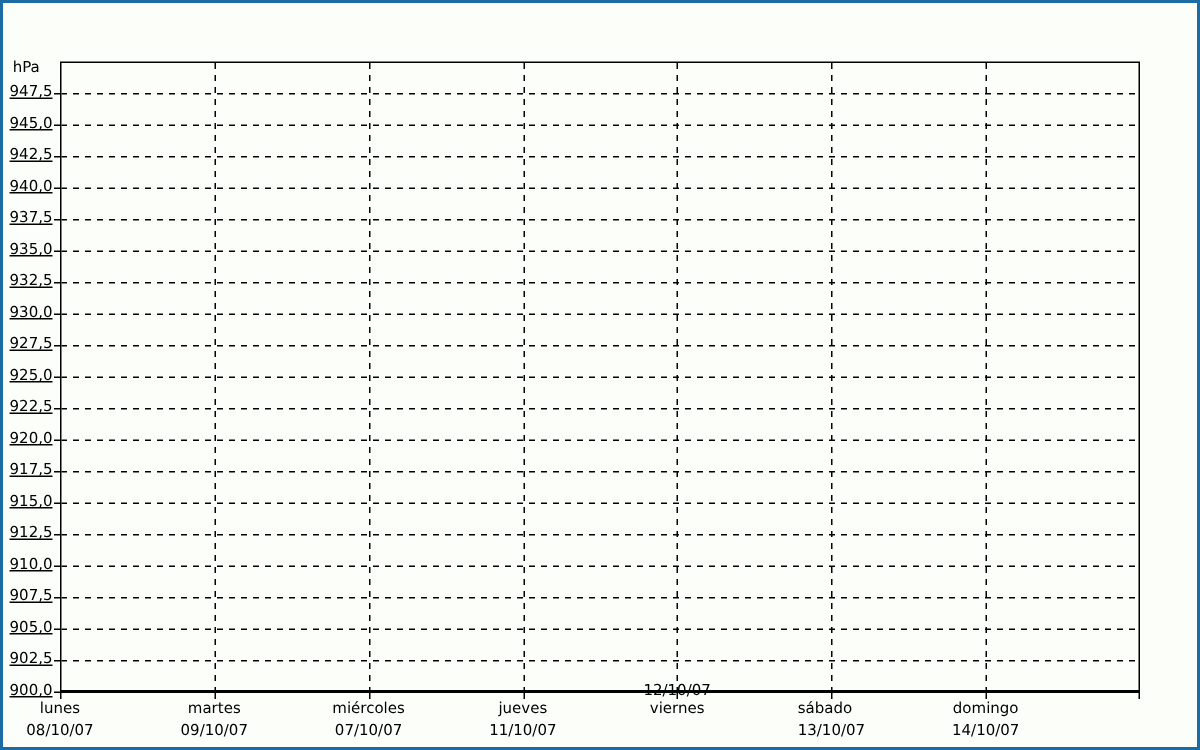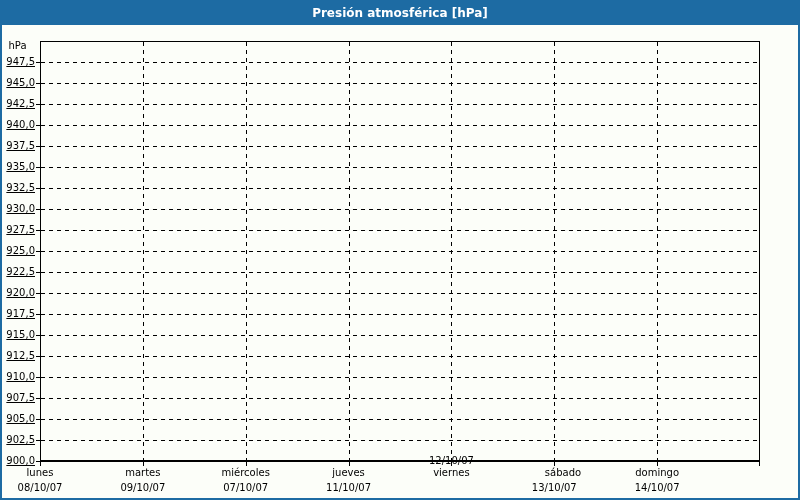--- a/index.html
+++ b/index.html
@@ -58,23 +58,20 @@
   }
   .xday,.xdate{
     position:absolute;width:102px;height:12px;line-height:12px;
     text-align:center;font-size:10px;color:var(--text);white-space:nowrap;
   }
 </style>
 </head>
 <body>
 
 <div class="canvas">
-  <div class="titlebar">
-    <span class="title">Presión atmosférica [hPa]</span>
-  </div>
   <div class="plot"></div>
   <div class="frame-overlay"></div>
 <div class="yunit" style="top: 40px;">hPa</div>
     <div class="hgrid" style="top: 62px;"></div>
     <div class="ytick" style="top: 62px;"></div>
     <div class="ylabel" style="top: 56px;">947,5</div>
     <div class="hgrid" style="top: 83px;"></div>
     <div class="ytick" style="top: 83px;"></div>
     <div class="ylabel" style="top: 77px;">945,0</div>
     <div class="hgrid" style="top: 104px;"></div>
@@ -147,17 +144,17 @@
     <div class="xday" style="left: -11px; top: 467px;">lunes</div>
     <div class="xdate" style="left: -11px; top: 482px;">08/10/07</div>
     <div class="xday" style="left: 91.8571px; top: 467px;">martes</div>
     <div class="xdate" style="left: 91.8571px; top: 482px;">09/10/07</div>
     <div class="xday" style="left: 194.714px; top: 467px;">miércoles</div>
     <div class="xdate" style="left: 194.714px; top: 482px;">07/10/07</div>
     <div class="xday" style="left: 297.571px; top: 467px;">jueves</div>
     <div class="xdate" style="left: 297.571px; top: 482px;">11/10/07</div>
     <div class="xday" style="left: 400.429px; top: 467px;">viernes</div>
     <div class="xdate" style="left: 400.429px; top: 455px;">12/10/07</div>
-    <div class="xday" style="left: 512px; top: 467px;">sábado</div>
+    <div class="xday" style="left: 499px; top: 467px;">sábado</div>
     <div class="xdate" style="left: 503.286px; top: 482px;">13/10/07</div>
     <div class="xday" style="left: 606.143px; top: 467px;">domingo</div>
     <div class="xdate" style="left: 606.143px; top: 482px;">14/10/07</div>
   </div>
 
 </body></html>

